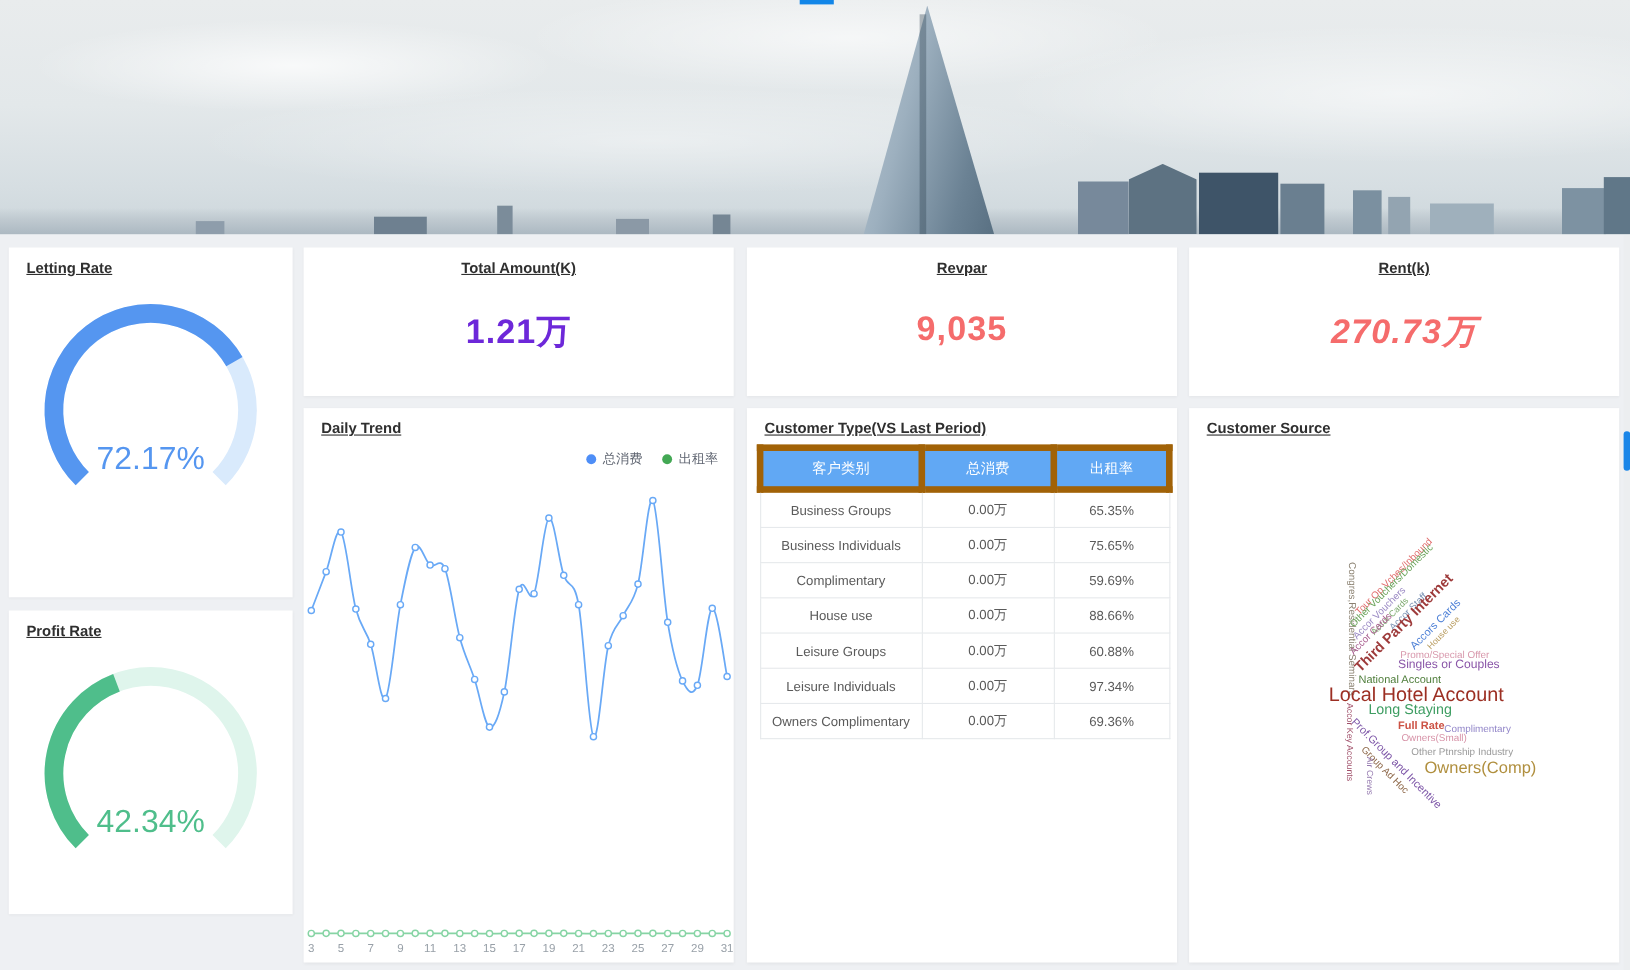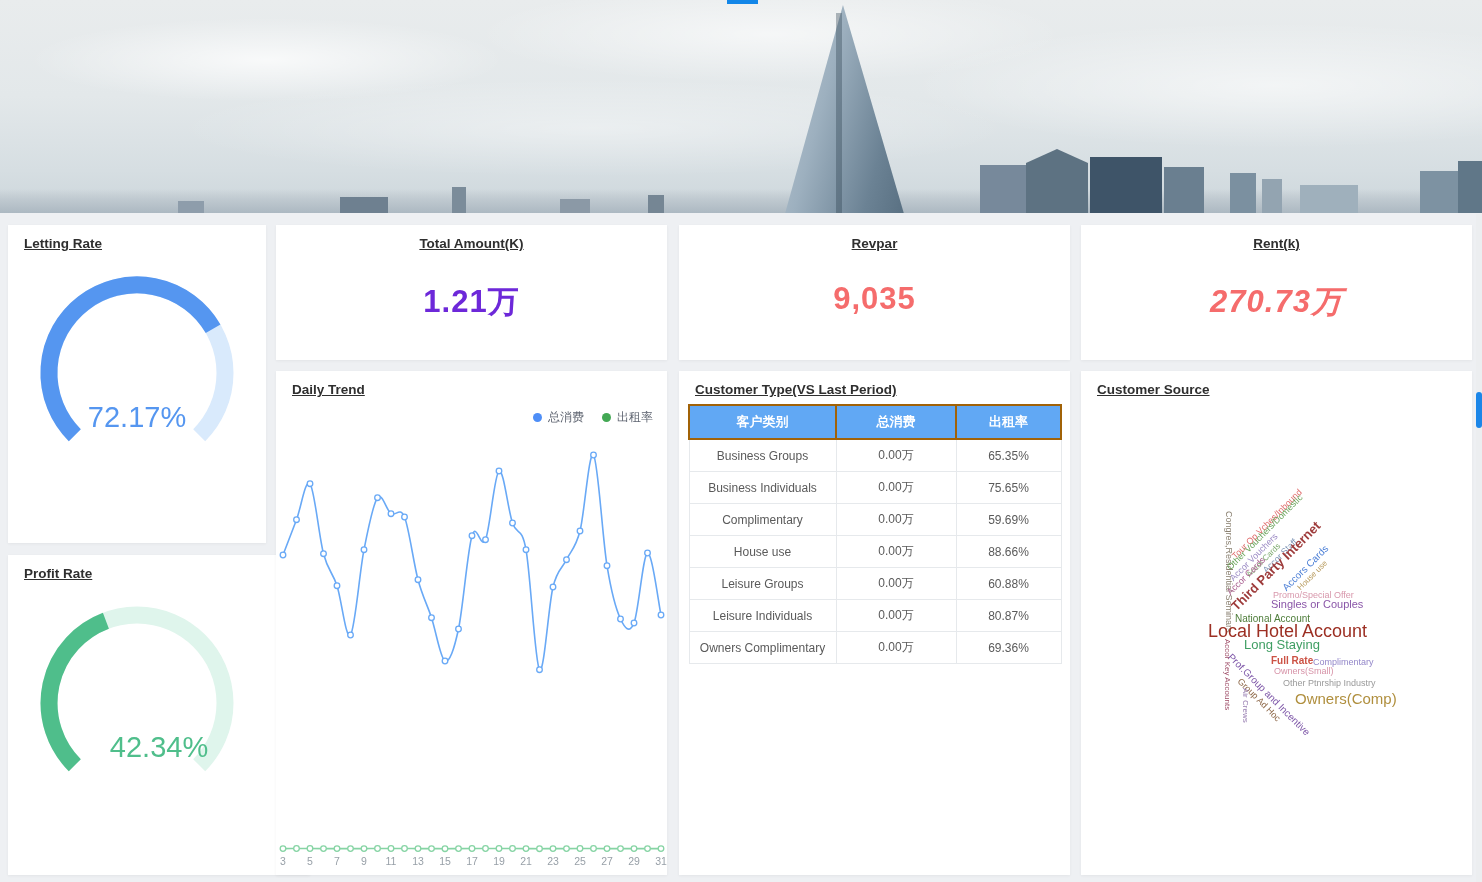--- a/index.html
+++ b/index.html
@@ -36,21 +36,21 @@
   .s4{left:648px;width:16px;height:18px;background:#758694;}
   .s5{left:178px;width:26px;height:12px;background:#8e9dab;}
   .top-tab{position:absolute;top:0;height:4px;width:31px;}
 
   
   .card{position:absolute;background:#fff;box-shadow:0 1px 3px rgba(0,0,0,.05);overflow:hidden;}
   .card-title{position:absolute;left:16px;top:11px;font-size:13.5px;font-weight:700;color:#2f2f2f;text-decoration:underline;}
   .card-title.centered{left:0;width:100%;text-align:center;}
 
   #card-letting{left:8px;top:225px;width:258px;height:318px;}
-  #card-profit{left:8px;top:555px;width:258px;height:320px;padding-left:44px;}
+  #card-profit{left:8px;top:555px;width:258px;height:276px;}
   #card-total{left:276px;top:225px;width:391px;height:135px;}
   #card-revpar{left:679px;top:225px;width:391px;height:135px;}
   #card-rent{left:1081px;top:225px;width:391px;height:135px;}
   #card-trend{left:276px;top:371px;width:391px;height:504px;}
   #card-ctype{left:679px;top:371px;width:391px;height:504px;}
   #card-csource{left:1081px;top:371px;width:391px;height:504px;}
 
   .stat-value{position:absolute;left:0;top:56px;width:100%;text-align:center;
               font-size:31px;font-weight:700;letter-spacing:1px;}
   .gauge-svg{position:absolute;left:0;top:0;}
@@ -58,21 +58,21 @@
 
   
   .legend{position:absolute;right:14px;top:38px;display:flex;gap:18px;align-items:center;}
   .legend-item{display:flex;align-items:center;gap:6px;cursor:pointer;}
   .legend-dot{width:9px;height:9px;border-radius:50%;}
   .legend-label{font-size:12px;color:#5e6470;}
   #trend-svg{position:absolute;left:0;top:0;}
 
   
   .ctype-table{position:absolute;left:9px;top:33px;width:372px;border-collapse:collapse;table-layout:fixed;}
-  .ctype-table th{height:30px;color:#fff;font-size:13px;font-weight:700;border:2px solid #a16207;}
+  .ctype-table th{height:30px;color:#fff;font-size:13px;font-weight:400;border:6px solid #a16207;}
   .ctype-table td{height:29px;text-align:center;font-size:12px;color:#5a5a5a;border:1px solid #e6e9ec;background:#fff;}
   .col-a{width:147px;} .col-b{width:120px;} .col-c{width:105px;}
 
   
   #cloud{position:absolute;inset:0;}
   .cw{position:absolute;white-space:nowrap;line-height:1;}
 
   
   .scroll-track{position:absolute;right:0;top:214px;width:6px;height:668px;background:#eceef0;}
   .scroll-thumb{position:absolute;right:0;width:6px;height:36px;border-radius:3px;}
@@ -267,21 +267,21 @@
             <td>88.66%</td>
           </tr>
           <tr>
             <td>Leisure Groups</td>
             <td>0.00万</td>
             <td>60.88%</td>
           </tr>
           <tr>
             <td>Leisure Individuals</td>
             <td>0.00万</td>
-            <td>80.87%</td>
+            <td>97.34%</td>
           </tr>
           <tr>
             <td>Owners Complimentary</td>
             <td>0.00万</td>
             <td>69.36%</td>
           </tr>
         </tbody>
     </table>
   </section>
 

